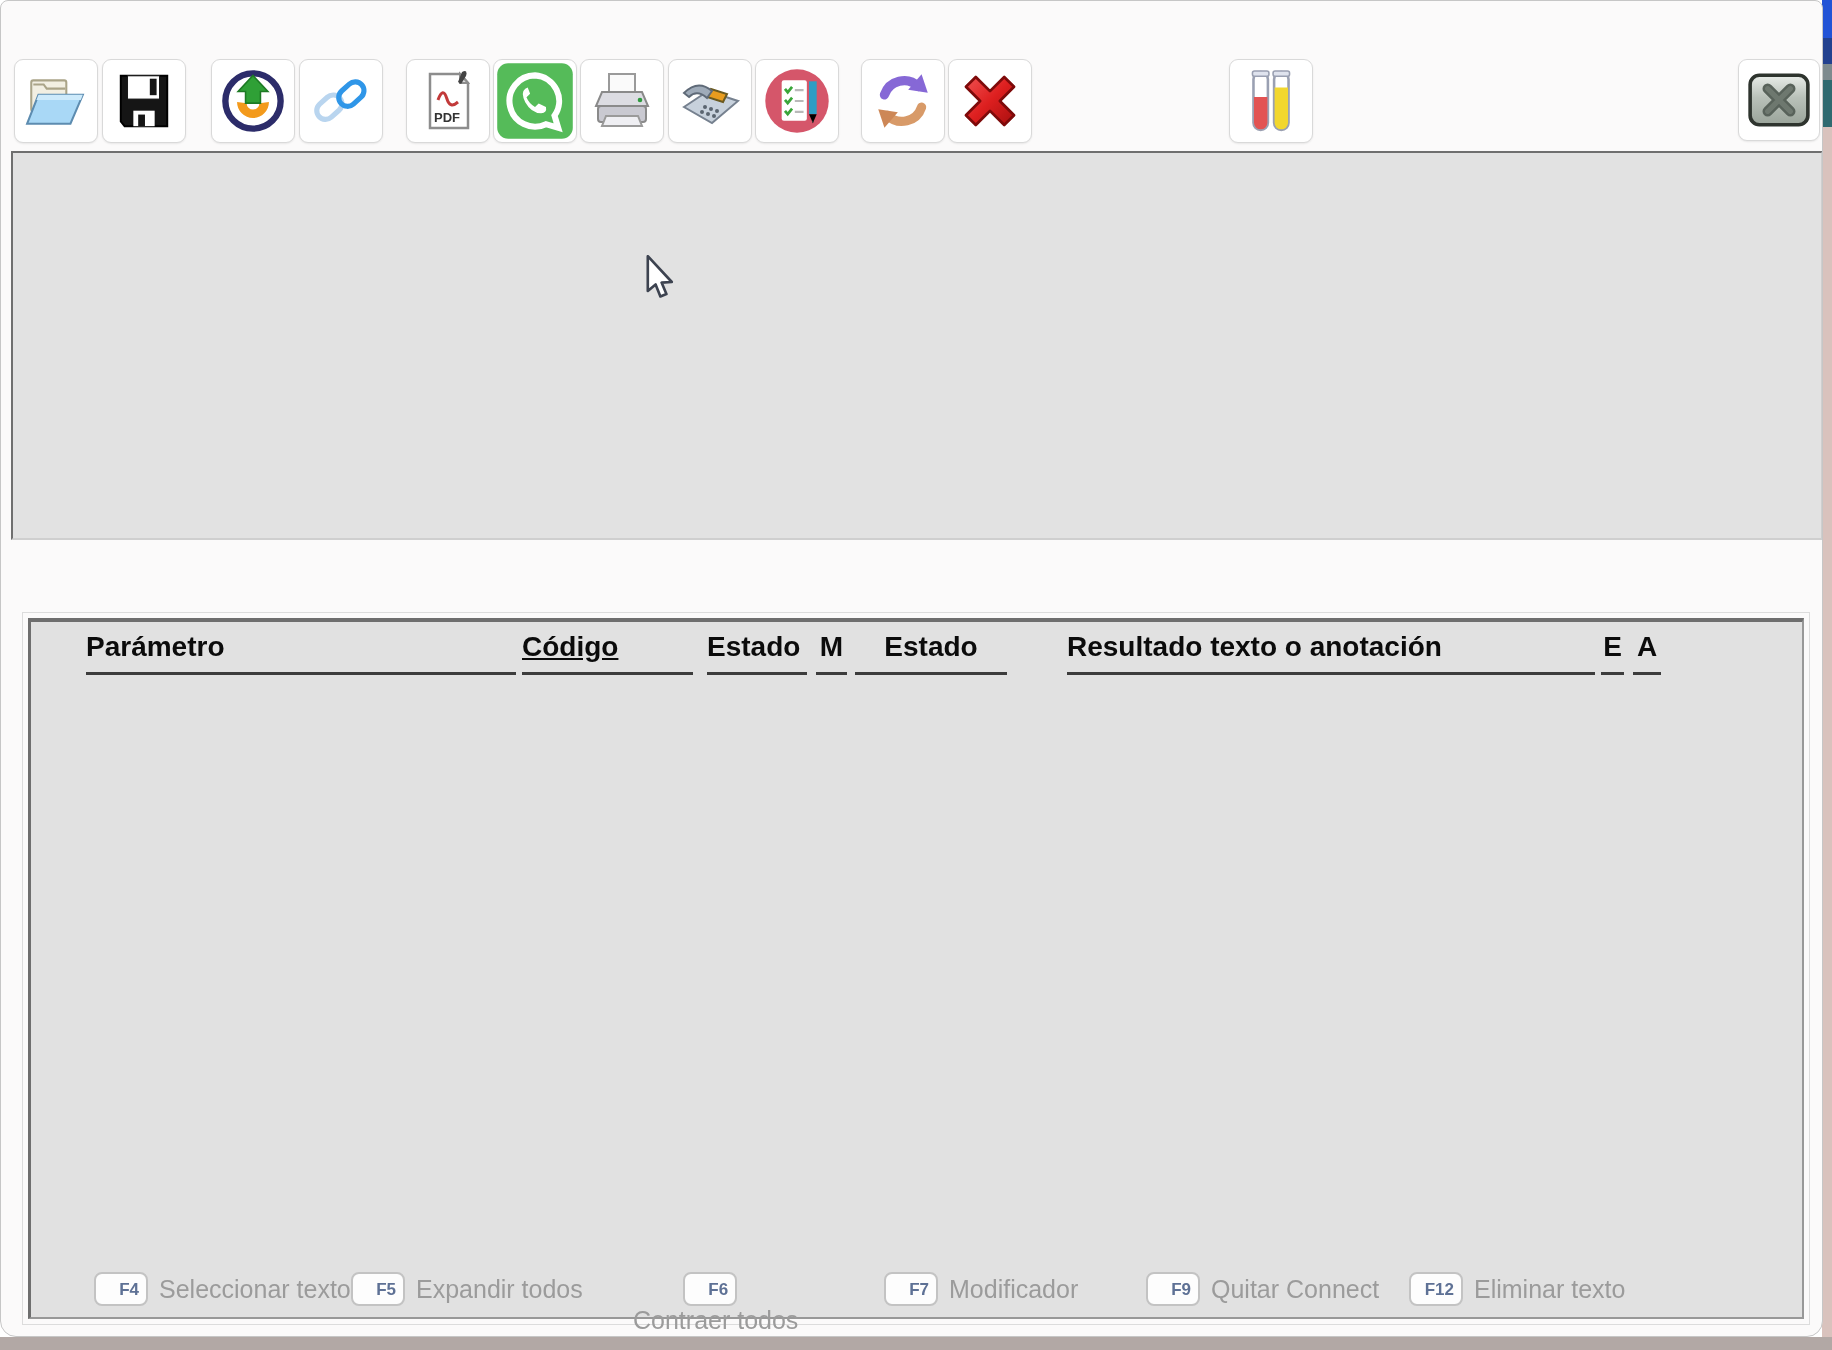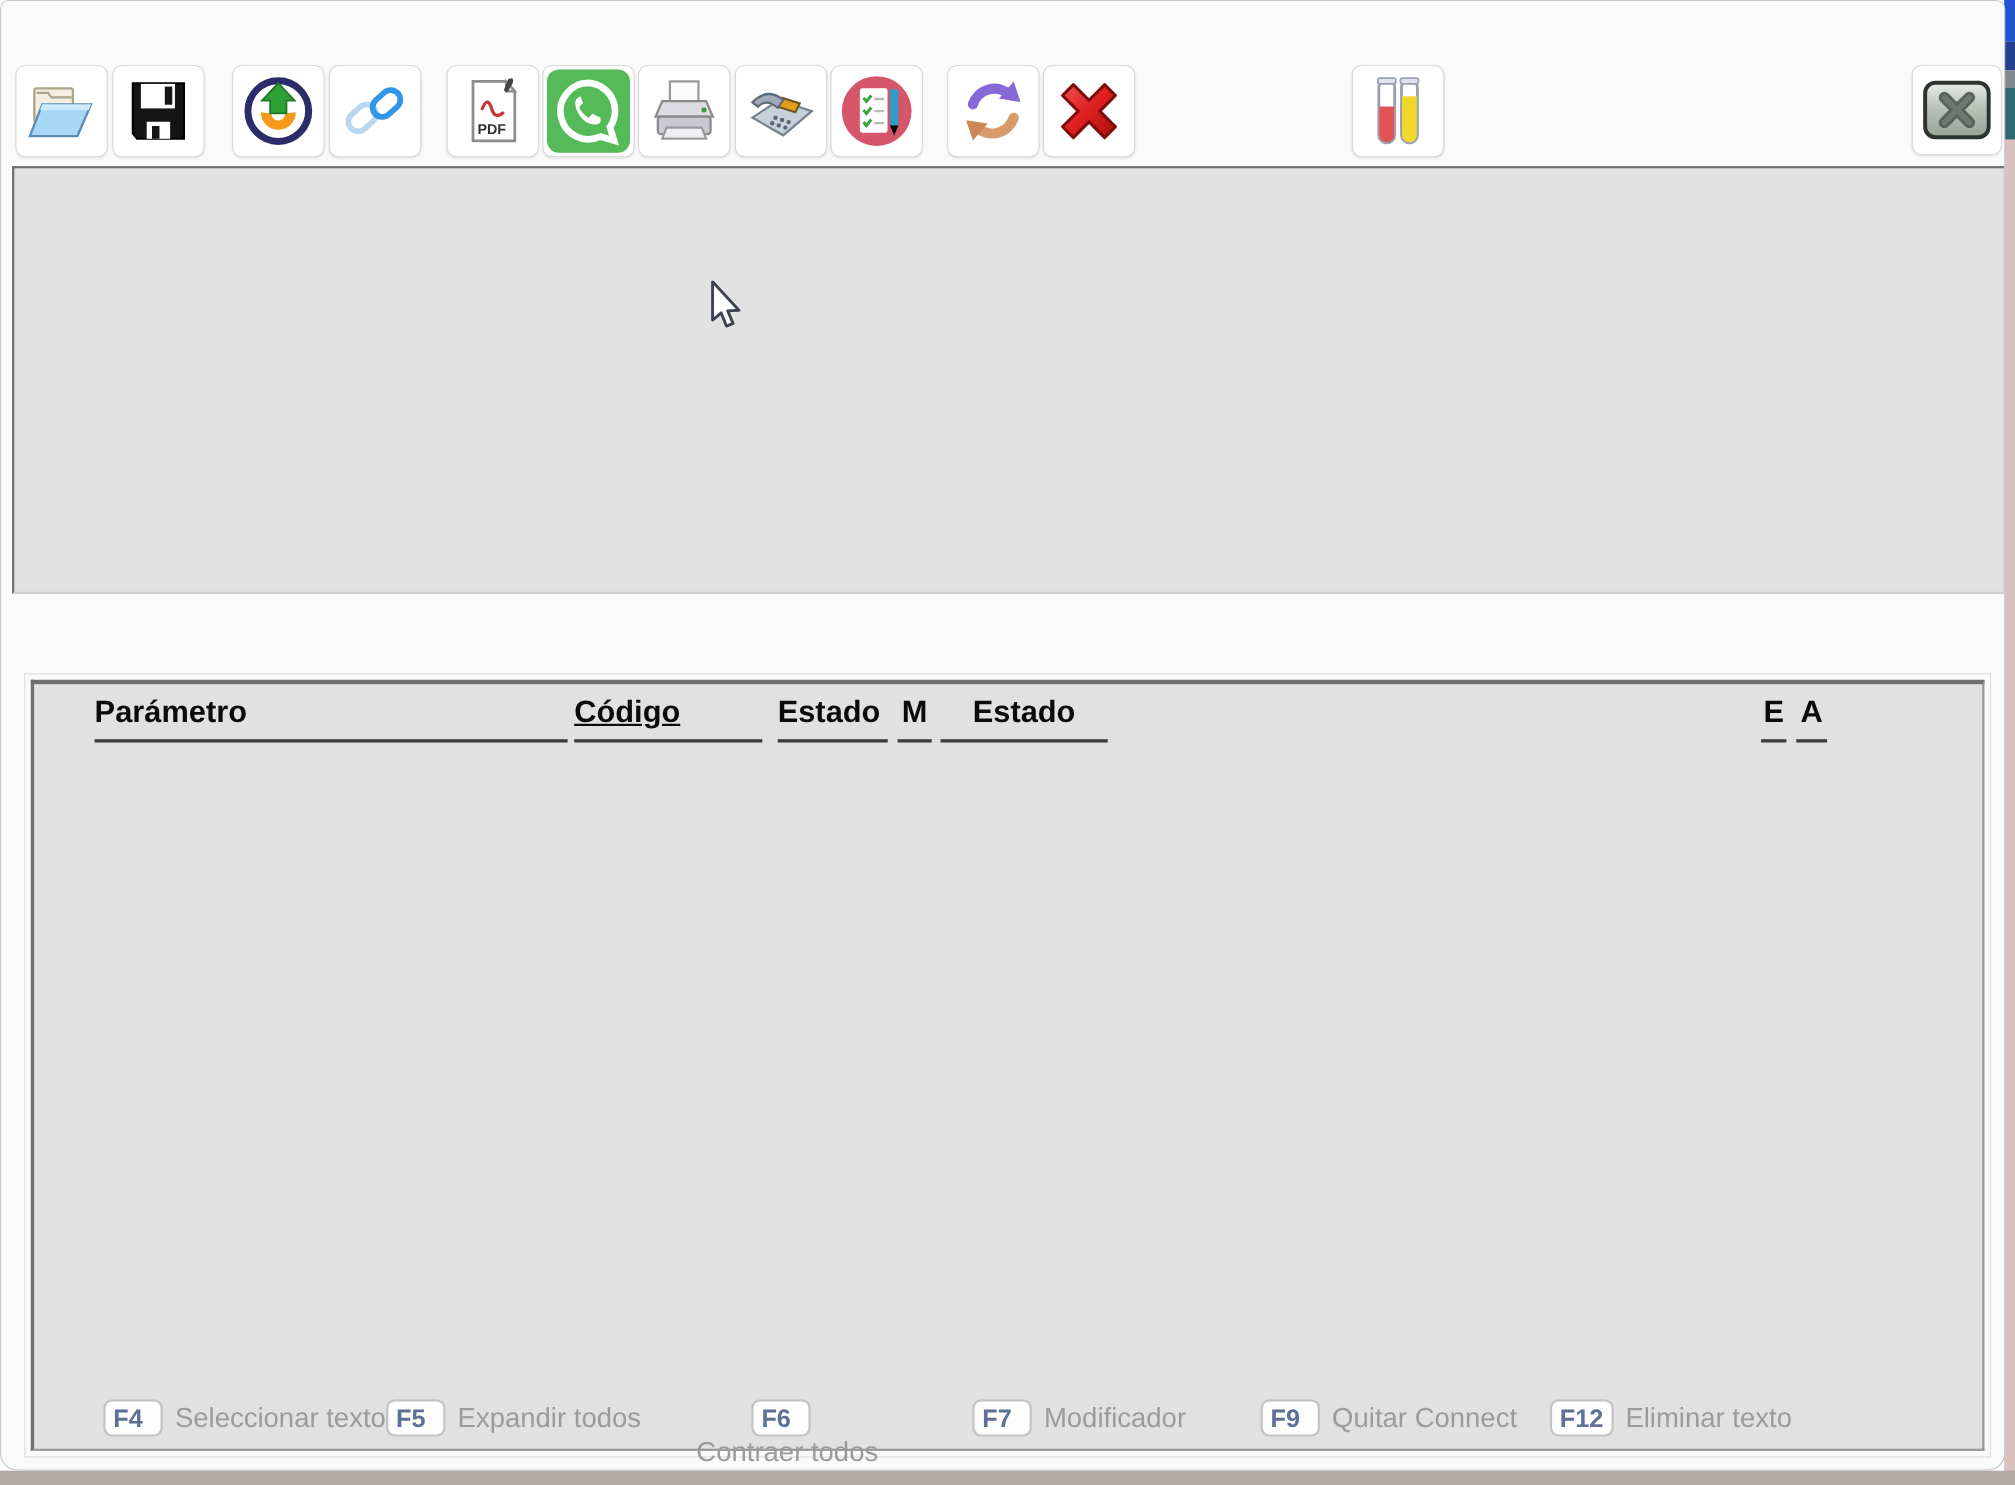--- a/index.html
+++ b/index.html
@@ -64,23 +64,23 @@
     font-size:28px;font-weight:bold;color:#0b0b0b;
     border-bottom:3px solid #3c3c3c;white-space:nowrap;overflow:visible;
   }
   .hcell.c{text-align:center;}
   
   .hint{
     position:absolute;top:650px;display:flex;align-items:center;white-space:nowrap;
   }
   .kcap{
     display:inline-block;min-width:54px;height:34px;line-height:31px;
-    padding:0 7px;box-sizing:border-box;text-align:left;
+    padding:0 7px;box-sizing:border-box;text-align:right;
     background:#fdfdfd;border:2px solid #c3c3c3;border-radius:8px;
-    color:#5e7195;font-weight:bold;font-size:23px;
+    color:#5e7195;font-weight:bold;font-size:17px;
   }
   .klabel{margin-left:11px;font-size:25px;color:#9b9b9b;}
   
   .cursor{position:absolute;left:643px;top:254px;}
 </style>
 </head>
 <body>
 
 <div class="edge" style="left:1822px;top:0;width:10px;height:38px;background:#2253d6;"></div>
 <div class="edge" style="left:1822px;top:38px;width:10px;height:26px;background:#23418f;"></div>
@@ -266,20 +266,21 @@
     </svg>
   </div>
 
 
   <div class="panel-grid">
     <div class="hcell" style="left:55px;  width:430px;">Parámetro</div>
     <div class="hcell" style="left:491px; width:171px;text-decoration:underline;">Código</div>
     <div class="hcell" style="left:676px; width:100px;">Estado</div>
     <div class="hcell c" style="left:785px; width:31px;">M</div>
     <div class="hcell c" style="left:824px; width:152px;">Estado</div>
+    <div class="hcell" style="left:1036px;width:528px;">Resultado texto o anotación</div>
     <div class="hcell c" style="left:1570px;width:23px;">E</div>
     <div class="hcell c" style="left:1602px;width:28px;">A</div>
 
     <div style="position:absolute;left:0;top:56px;right:0;bottom:60px;"></div>
 
     <div class="hint" style="left:63px;">
       <span class="kcap">F4</span>
       <span class="klabel">Seleccionar texto</span>
     </div>
     <div class="hint" style="left:320px;">

